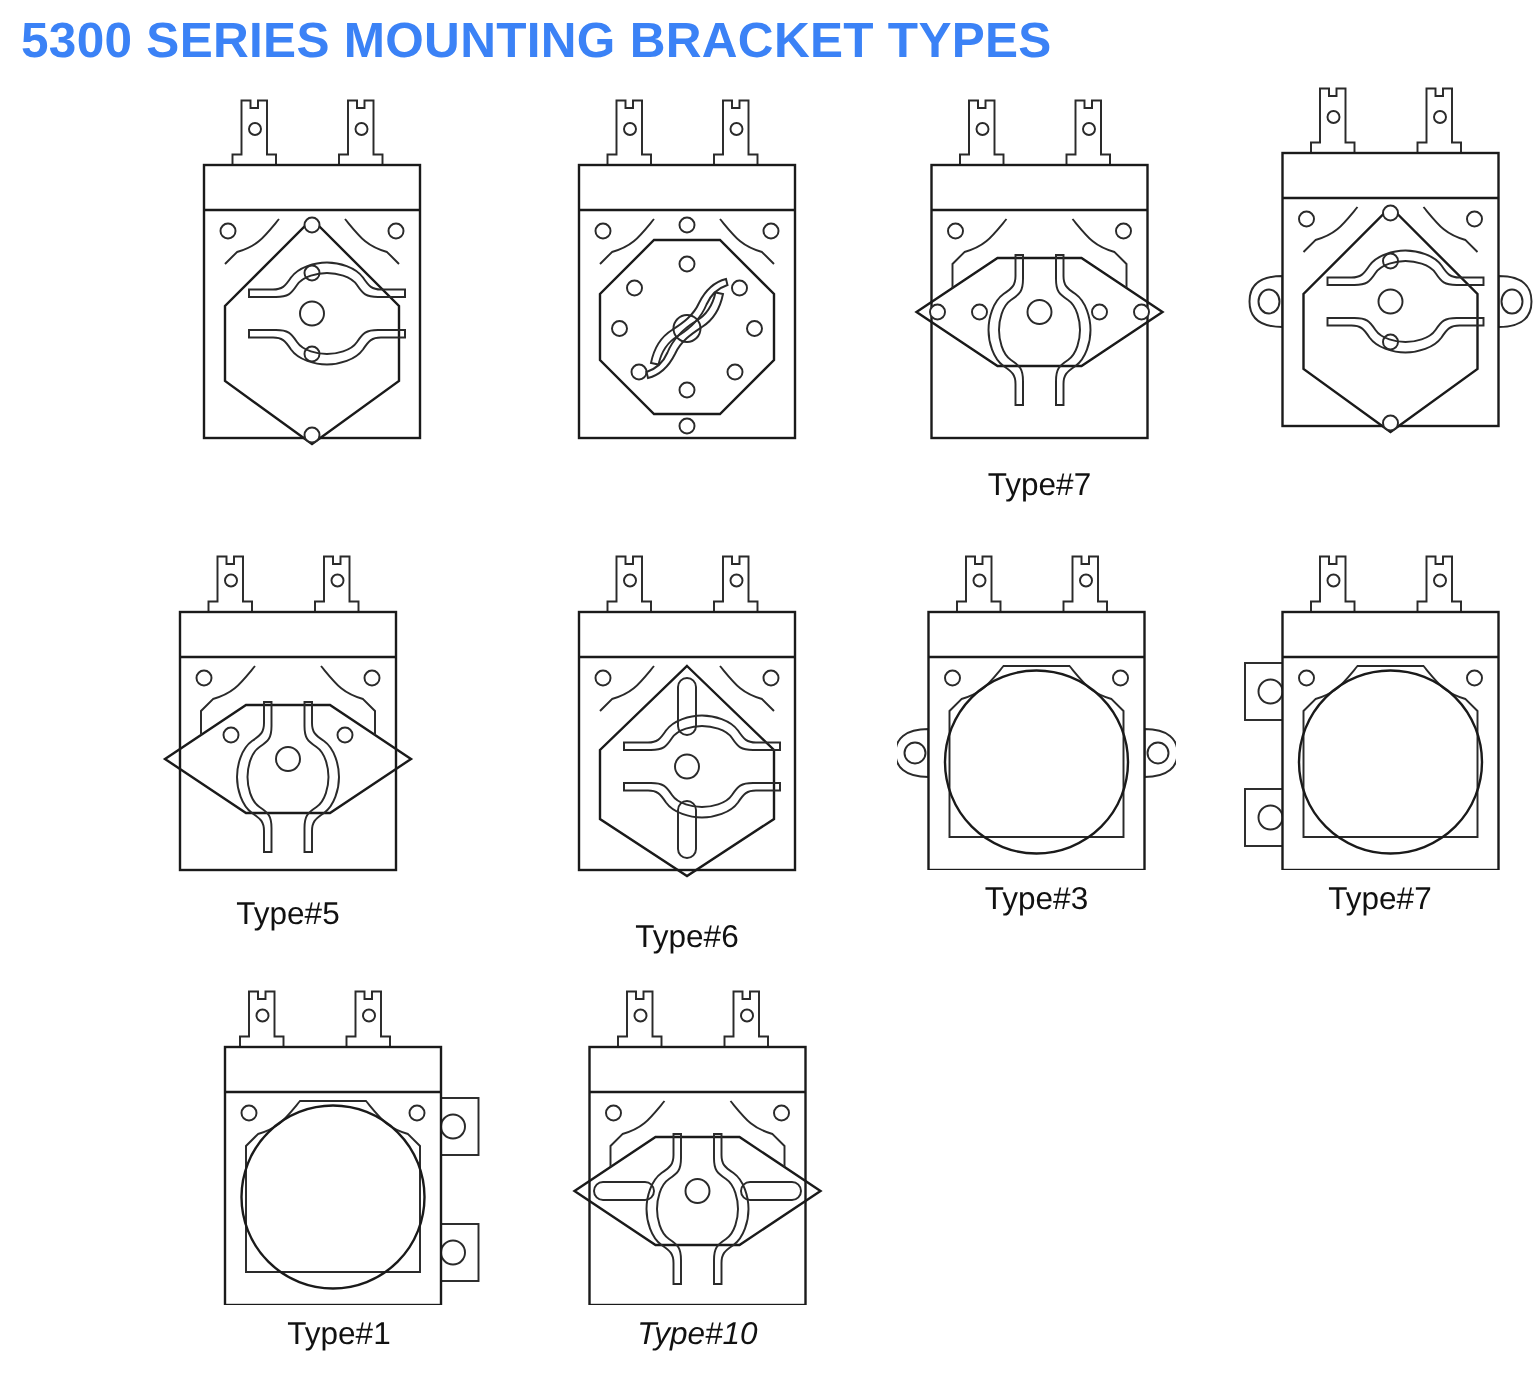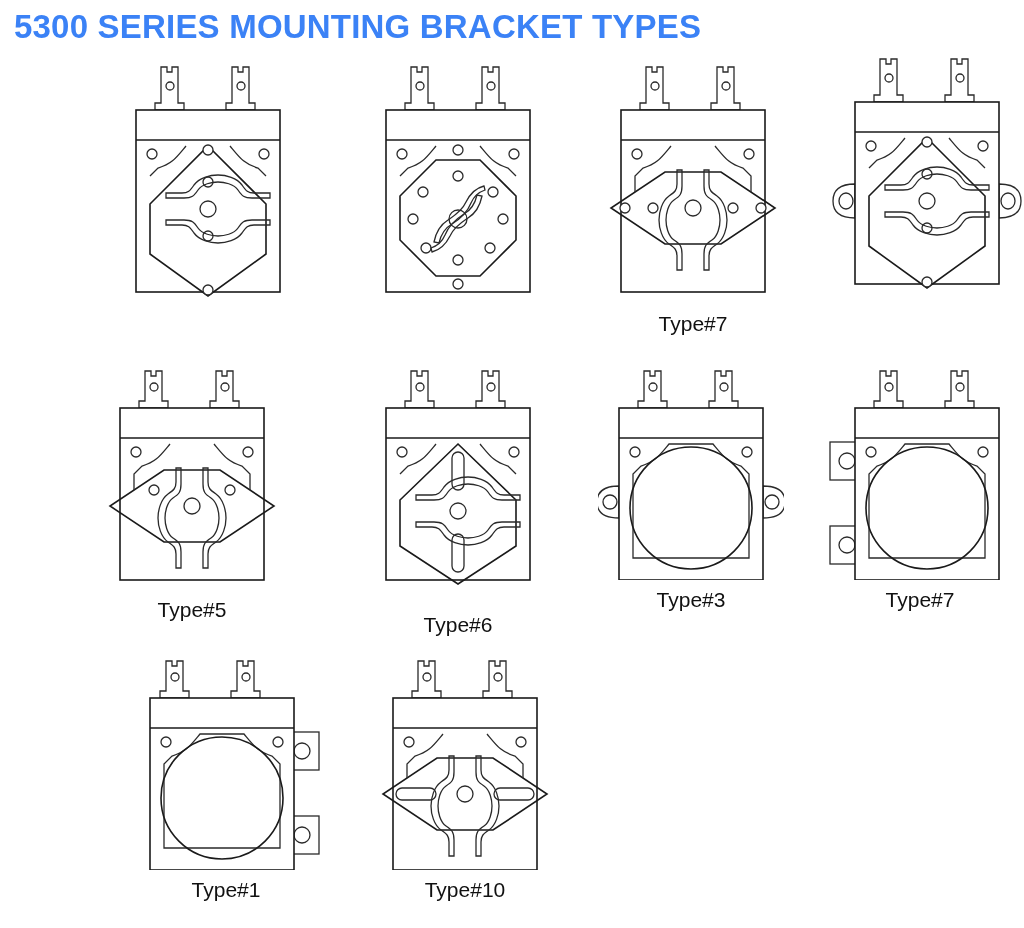--- a/index.html
+++ b/index.html
@@ -333,21 +333,21 @@
     <g>
       <circle class="fillw-thin" cx="38" cy="84" r="5"></circle>
       <circle class="fillw-thin" cx="150" cy="84" r="5"></circle>
     </g>
     <path class="ln-thin" d="M72,76 C62,88 58,94 44,98 L36,106 L36,190 L152,190 L152,106 L144,98 C130,94 126,88 116,76 Z"></path>
     <circle class="ln" cx="94" cy="140" r="61"></circle>
   </svg>
   <div class="bracket-label" style="top:220px;">Type#1</div>
 </div>
 
-<div class="bracket-cell" style="left:372px; top:658px; width:186px; height:260px;">
+<div class="bracket-cell" style="left:372px; top:658px; width:186px; height:260px;font-style:italic;">
   <svg class="bracket-svg" width="186" height="212" viewBox="0 0 186 212">
     <g>
       <path class="fillw-thin" d="M46,3 h6 v5 h5 v-5 h6 v30 h6 v7 h-29 v-7 h6 z"></path>
       <circle class="fillw-thin" cx="55" cy="19" r="4"></circle>
       <path class="fillw-thin" d="M117,3 h6 v5 h5 v-5 h6 v30 h6 v7 h-29 v-7 h6 z"></path>
       <circle class="fillw-thin" cx="126" cy="19" r="4"></circle>
     </g>
     <rect class="fillw" x="21" y="40" width="144" height="172"></rect>
     <line class="ln" x1="21" y1="70" x2="165" y2="70"></line>
     <g>

